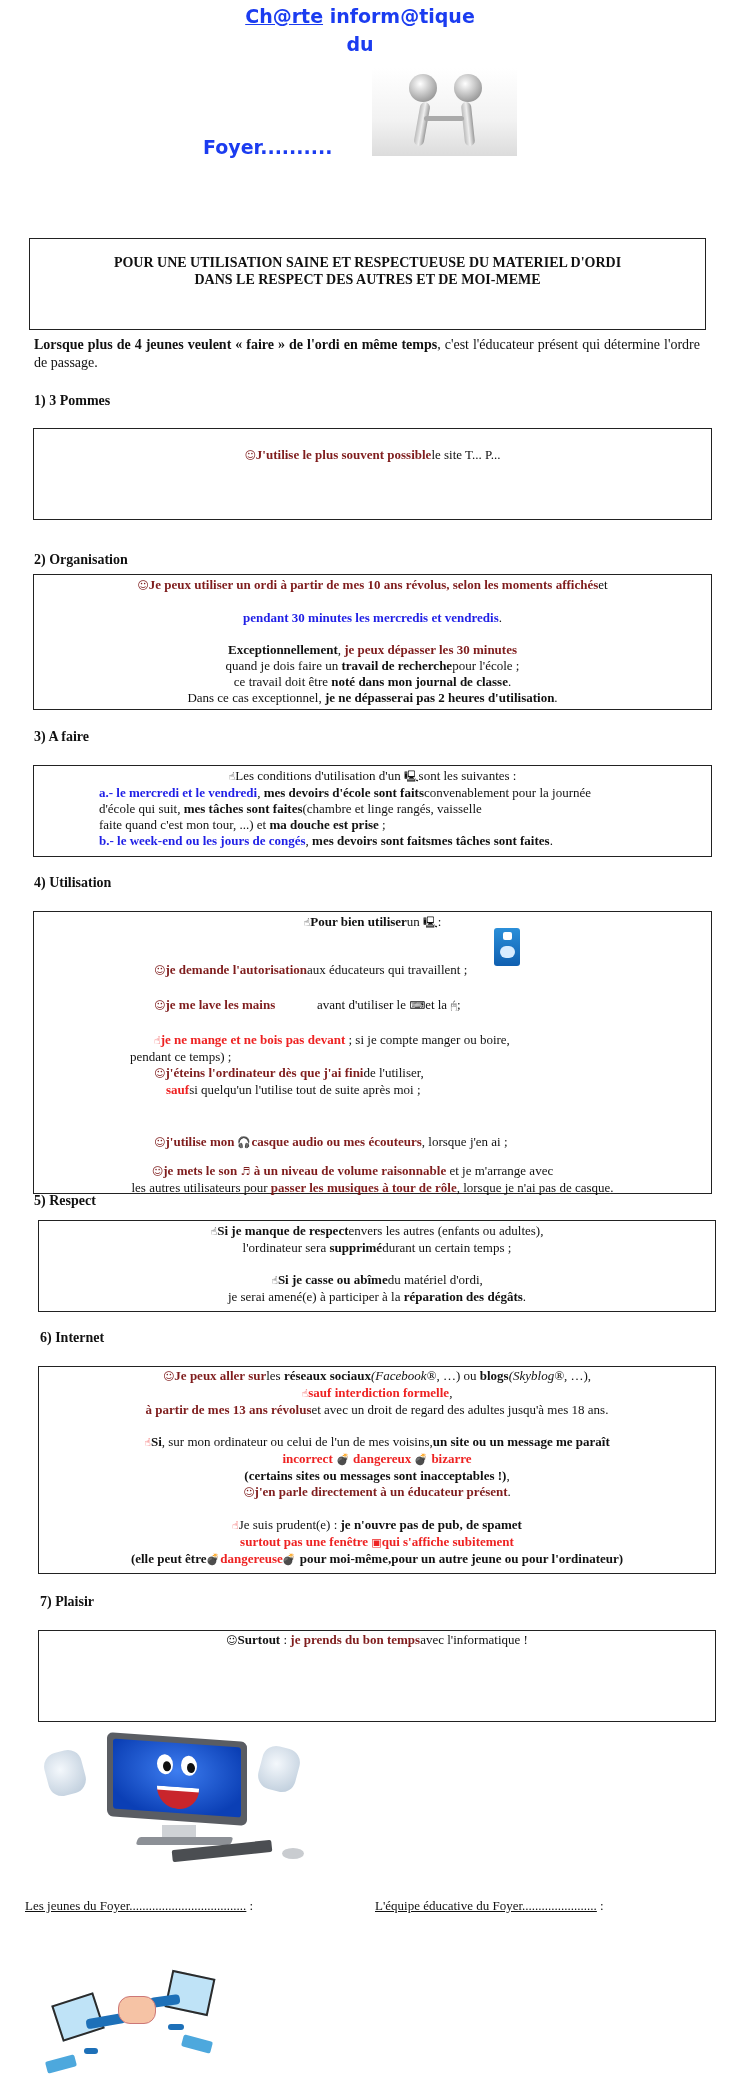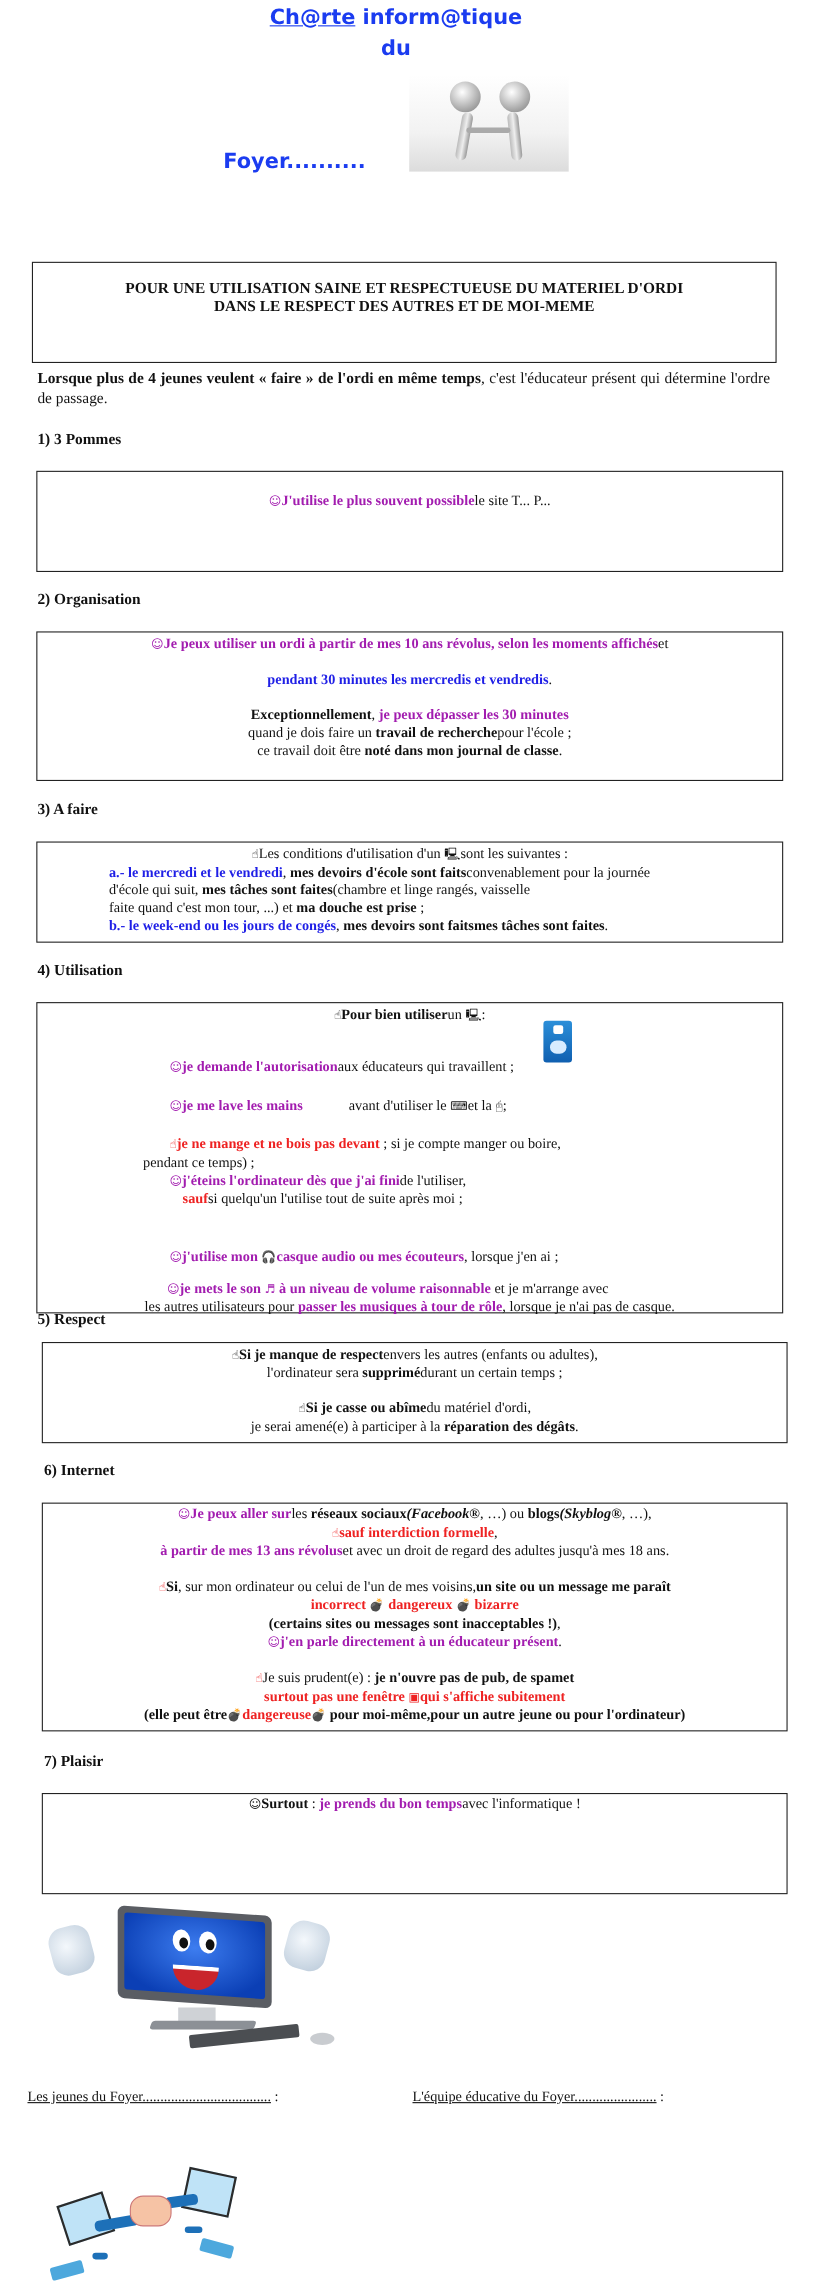--- a/index.html
+++ b/index.html
@@ -1,23 +1,23 @@
 <!DOCTYPE html>
 <html><head>
 <meta charset="utf-8">
 <style>
   html, body { margin:0; padding:0; background:#fff; }
   body { width:750px; height:2085px; position:relative; overflow:hidden;
          font-family:"Liberation Serif", serif; color:#111; font-size:13px; }
   .abs { position:absolute; }
-  .g { color:#a21caf; }
+  .g { color:#7f1d1d; }
   .b { color:#1f1fe6; }
   .r { color:#ee2222; }
   .bold { font-weight:bold; }
-  .it { font-style:italic;font-weight:bold; }
+  .it { font-style:italic; }
   .center { text-align:center; }
   .box { position:absolute; border:1.5px solid #222; box-sizing:border-box; background:#fff; }
   .sec { position:absolute; font-weight:bold; font-size:14px; left:34px; }
   .ico { font-family:"DejaVu Sans", sans-serif; font-size:11px; }
   .line { line-height:16px; }
 
   
   .title { font-family:"DejaVu Sans", sans-serif; font-weight:bold; color:#1b3cf0; font-size:19px; }
   .title .u { text-decoration:underline; }
 
@@ -87,27 +87,28 @@
 
 <div class="abs" style="left:34px; top:336px; width:666px; font-size:14px; line-height:18px; text-align:justify;">
   <span class="bold">Lorsque plus de 4 jeunes veulent «&nbsp;faire&nbsp;» de l'ordi en même temps</span><span>, c'est l'éducateur présent qui détermine l'ordre de passage.</span>
 </div>
 
 <div class="sec" style="top:393px;">1) 3 Pommes</div>
 <div class="box center" style="left:33px; top:428px; width:679px; height:92px; padding-top:18px;">
   <span class="g bold"><span class="ico">☺</span><span>J'utilise le plus souvent possible</span></span><span>le site T... P...</span>
 </div>
 
-<div class="sec" style="top:538px;text-align:right;">2) Organisation</div>
+<div class="sec" style="top:552px;text-align:right;">2) Organisation</div>
 <div class="box center line" style="left:33px; top:574px; width:679px; height:136px; padding-top:2px;">
   <div><span class="g bold"><span class="ico">☺</span><span>Je peux utiliser un ordi à partir de mes 10 ans révolus, selon les moments affichés</span></span><span>et</span></div>
   <div style="margin-top:16px;"><span class="b bold">pendant 30 minutes les mercredis et vendredis</span><span>.</span></div>
   <div style="margin-top:16px;"><span class="bold">Exceptionnellement</span><span>, </span><span class="g bold">je peux dépasser les 30 minutes</span></div>
   <div><span>quand je dois faire un </span><span class="bold">travail de recherche</span><span>pour l'école ;</span></div>
   <div><span>ce travail doit être </span><span class="bold">noté dans mon journal de classe</span><span>.</span></div>
+  <div><span>Dans ce cas exceptionnel, </span><span class="bold">je ne dépasserai pas 2 heures d'utilisation</span><span>.</span></div>
 </div>
 
 <div class="sec" style="top:729px;">3) A faire</div>
 <div class="box line" style="left:33px; top:765px; width:679px; height:92px; padding-top:2px;">
   <div class="center"><span class="ico">☝</span><span>Les conditions d'utilisation d'un </span><span class="ico">🖳</span><span>sont les suivantes :</span></div>
   <div style="padding-left:65px;">
     <div><span class="b bold">a.- le mercredi et le vendredi</span><span>, </span><span class="bold">mes devoirs d'école sont faits</span><span>convenablement pour la journée</span></div>
     <div><span>d'école qui suit, </span><span class="bold">mes tâches sont faites</span><span>(chambre et linge rangés, vaisselle</span></div>
     <div><span>faite quand c'est mon tour, ...) et </span><span class="bold">ma douche est prise</span><span> ;</span></div>
     <div><span class="b bold">b.- le week-end ou les jours de congés</span><span>, </span><span class="bold">mes devoirs sont faitsmes tâches sont faites</span><span>.</span></div>

